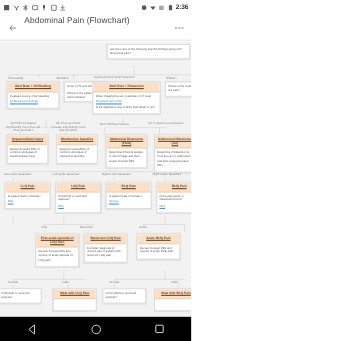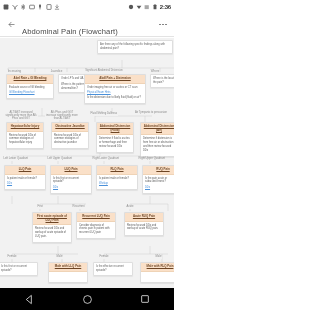--- a/index.html
+++ b/index.html
@@ -19,21 +19,21 @@
   }
   .sb-left { display:flex; align-items:center; gap:2.5px; flex:1; }
   .sb-right { display:flex; align-items:center; gap:2px; }
   .sb-ic { width:6px; height:6px; display:block; opacity:.85; }
   .sb-ic svg { width:6px; height:6px; display:block; }
   .sb-time { font-size:6px; font-weight:bold; color:#333; letter-spacing:-.2px; }
 
   
   .appbar {
     position:absolute; top:14px; left:0; width:174px; height:23px;
-    background:#ffffff; display:flex; align-items:flex-end;
+    background:#ffffff; display:flex; align-items:flex-start;
     border-bottom:1px solid #e3e3e3;
   }
   .back-btn { width:22px; height:23px; display:flex; align-items:center; justify-content:center; }
   .back-btn svg { width:9px; height:9px; }
   .app-title { flex:1; font-size:7.6px; color:#4a4a4a; letter-spacing:.1px; }
   .ov-btn { width:22px; height:23px; display:flex; align-items:center; justify-content:center; gap:1.2px; }
   .ov-dot { width:1.6px; height:1.6px; border-radius:50%; background:#757575; }
 
   
   .canvas {

